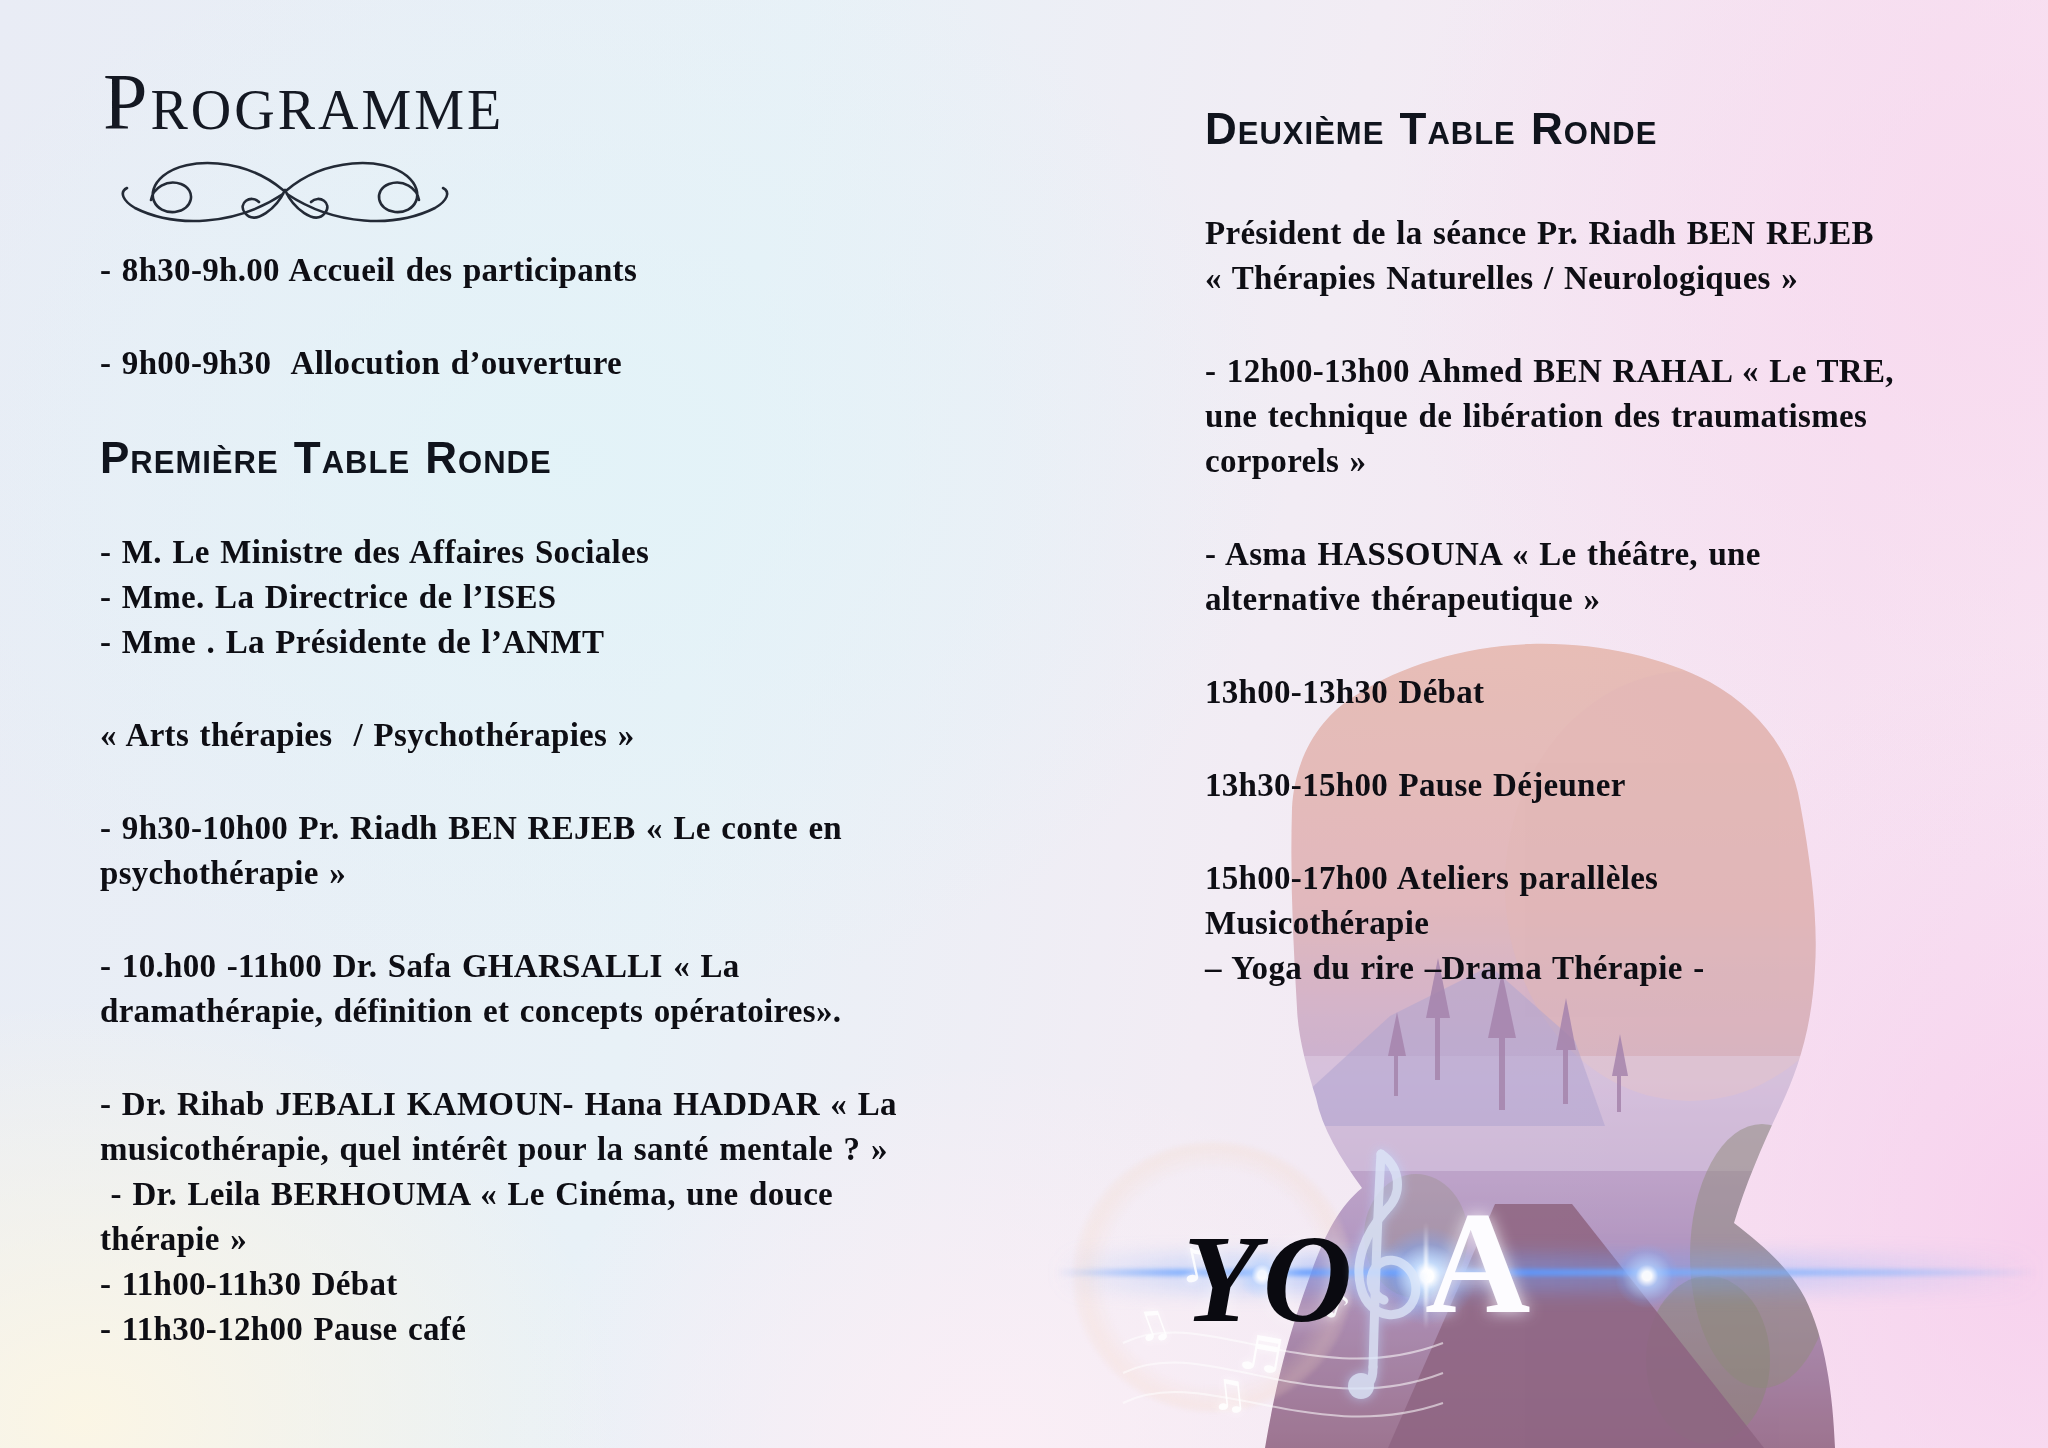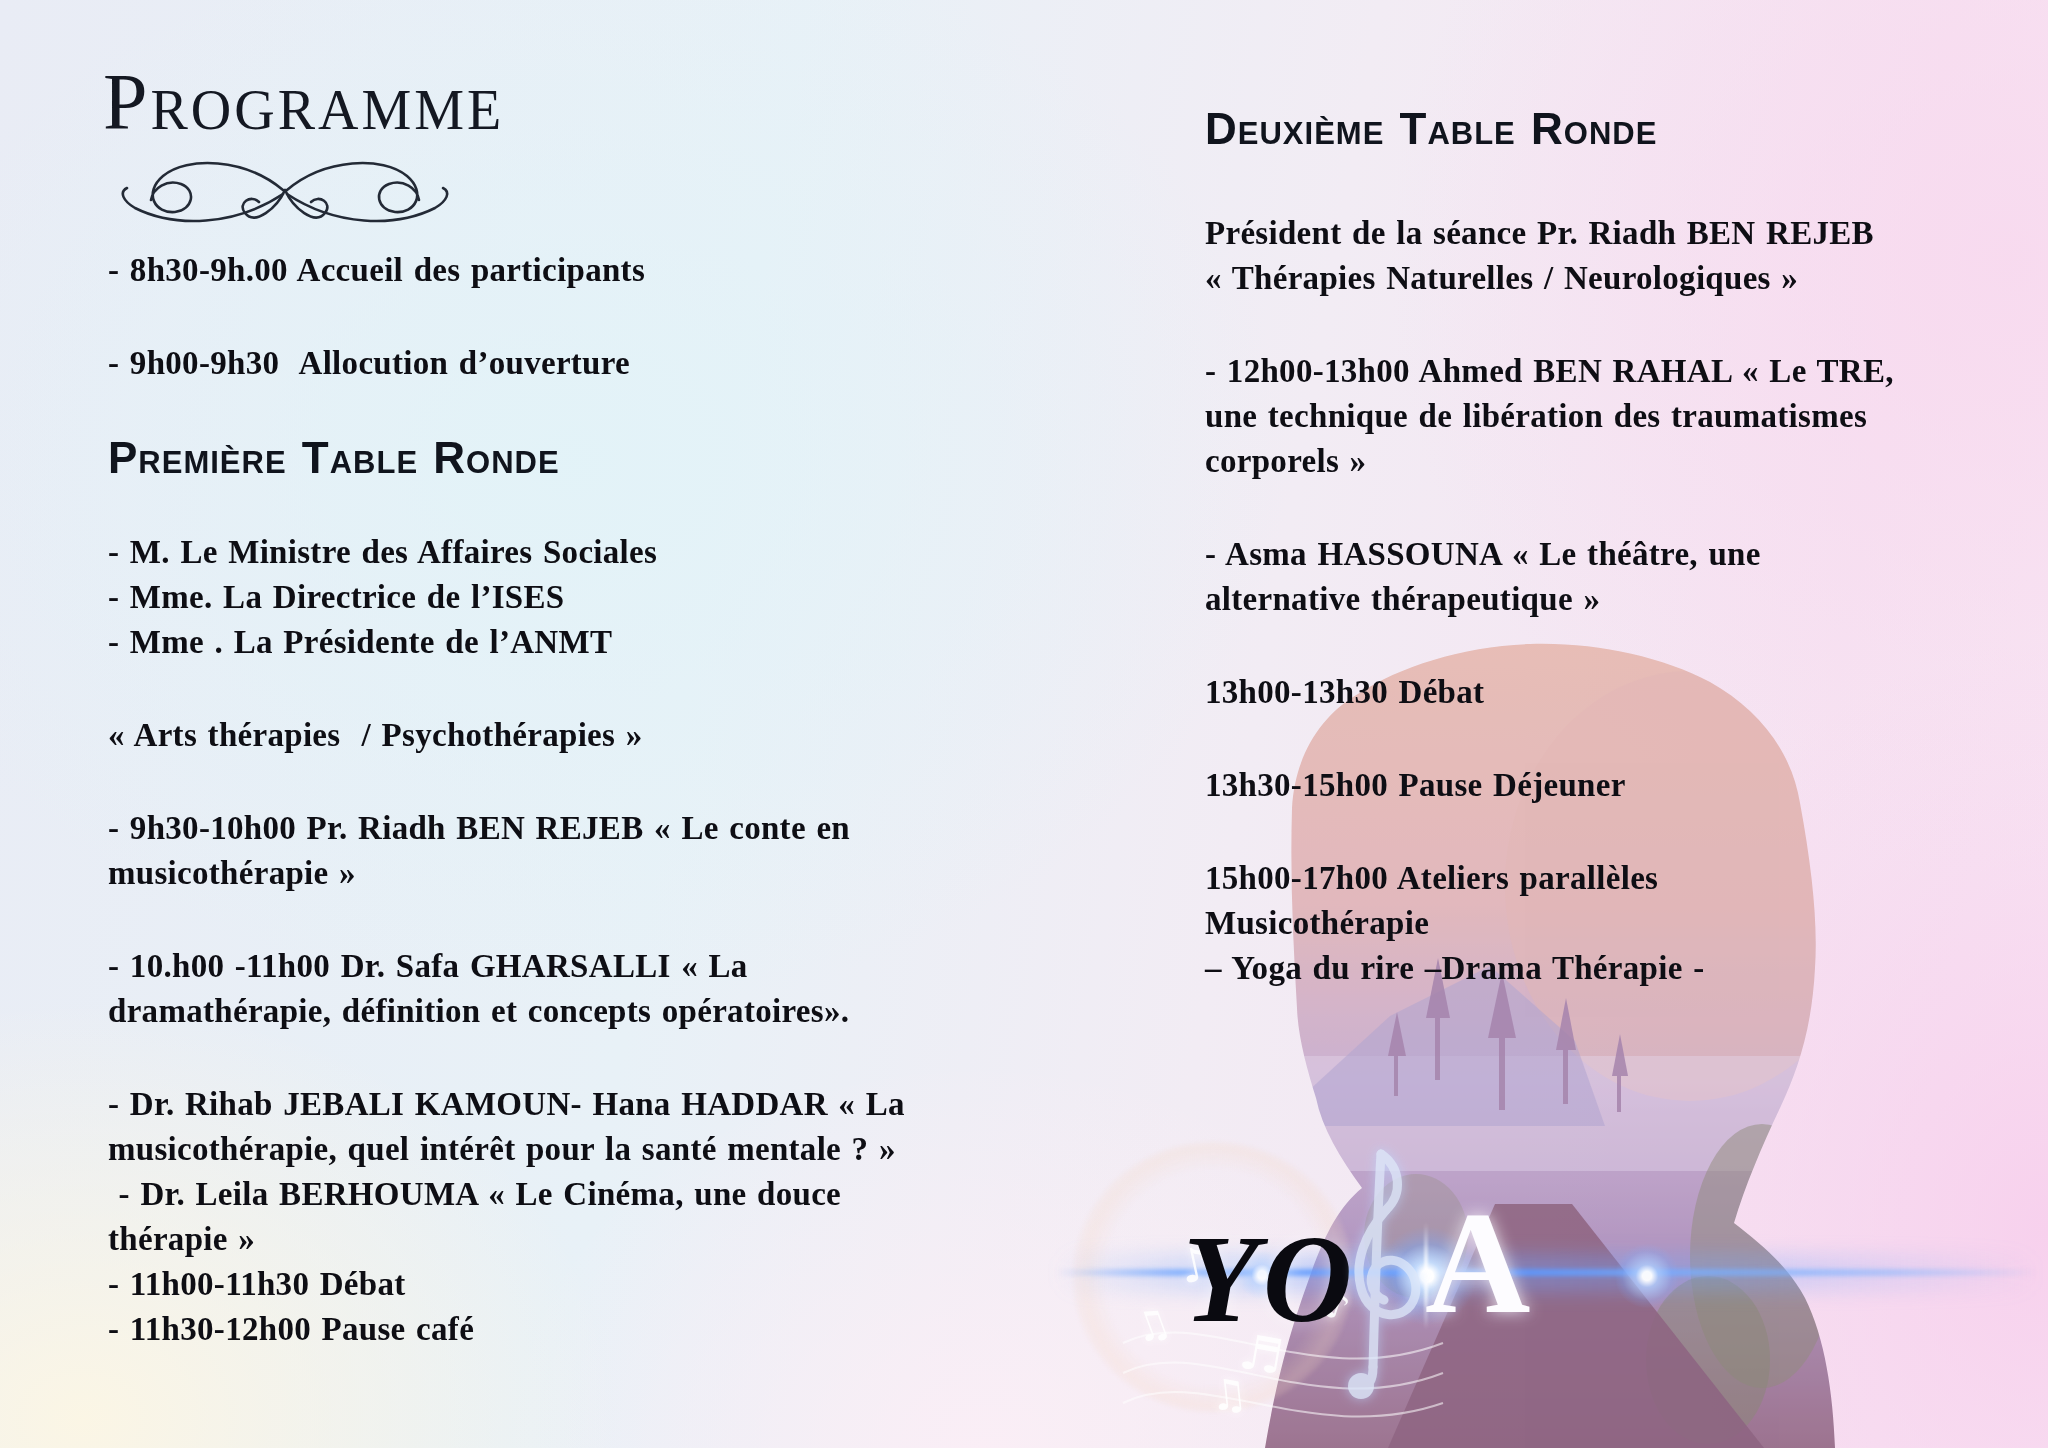--- a/index.html
+++ b/index.html
@@ -8,21 +8,21 @@
     font-family:"Liberation Serif",serif;
     background:
       radial-gradient(900px 700px at 4% 98%, rgba(252,246,228,.95), rgba(252,246,228,0) 60%),
       radial-gradient(1100px 850px at 28% 32%, rgba(226,243,248,.9), rgba(226,243,248,0) 65%),
       radial-gradient(800px 650px at 48% 100%, rgba(252,238,246,.85), rgba(252,238,246,0) 60%),
       radial-gradient(950px 950px at 98% 18%, rgba(248,216,238,.8), rgba(248,216,238,0) 65%),
       radial-gradient(750px 950px at 100% 85%, rgba(247,205,236,.85), rgba(247,205,236,0) 62%),
       linear-gradient(100deg,#e9ecf5 0%,#e8f1f7 35%,#f2ecf4 60%,#f6e3f2 85%,#f8e7f4 100%);
   }
   .col{position:absolute;z-index:4;}
-  .col-left{left:108px;top:248px;width:790px;}
+  .col-left{left:100px;top:248px;width:790px;}
   .col-right{left:1205px;top:105px;width:820px;}
   .page-title{
     position:absolute;left:103px;top:58px;z-index:4;
     font-variant:small-caps;font-weight:normal;font-size:80px;line-height:1.1;
     letter-spacing:3px;color:#141822;
   }
   .flourish{position:absolute;left:105px;top:150px;z-index:4;}
   .block{margin-bottom:48px;}
   .line{
     white-space:pre;font-weight:bold;font-size:33px;line-height:45px;
@@ -183,21 +183,21 @@
       <div class="block">
         <div class="line">- M. Le Ministre des Affaires Sociales</div>
         <div class="line">- Mme. La Directrice de l’ISES</div>
         <div class="line">- Mme . La Présidente de l’ANMT</div>
       </div>
       <div class="block">
         <div class="line">« Arts thérapies  / Psychothérapies »</div>
       </div>
       <div class="block">
         <div class="line">- 9h30-10h00 Pr. Riadh BEN REJEB « Le conte en</div>
-        <div class="line">musicothérapie »</div>
+        <div class="line">psychothérapie »</div>
       </div>
       <div class="block">
         <div class="line">- 10.h00 -11h00 Dr. Safa GHARSALLI « La</div>
         <div class="line">dramathérapie, définition et concepts opératoires».</div>
       </div>
       <div class="block">
         <div class="line">- Dr. Rihab JEBALI KAMOUN- Hana HADDAR « La</div>
         <div class="line">musicothérapie, quel intérêt pour la santé mentale ? »</div>
         <div class="line"> - Dr. Leila BERHOUMA « Le Cinéma, une douce</div>
         <div class="line">thérapie »</div>

